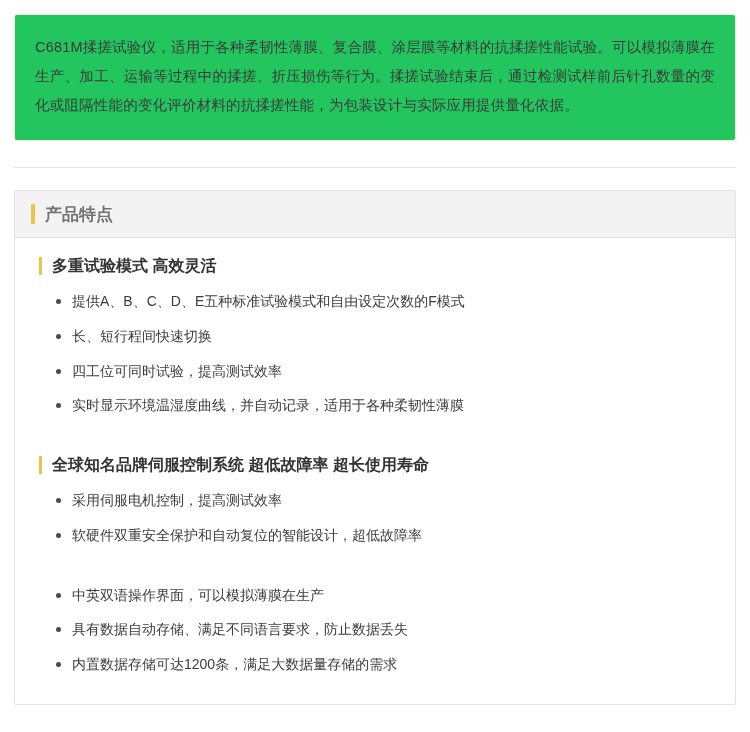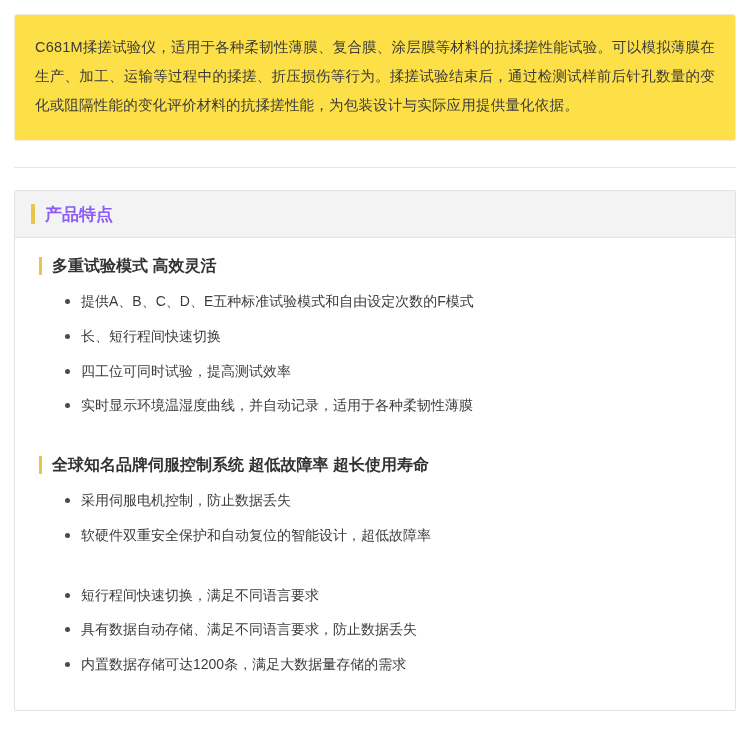--- a/index.html
+++ b/index.html
@@ -20,21 +20,21 @@
     box-sizing: border-box;
     padding: 0;
   }
 
   
   .intro-wrap {
     padding: 14px 0 0 0;
   }
   .intro {
     margin: 0 14px;
-    background: #fde047;
+    background: #22c55e;
     border: 1px solid #f3ecd2;
     border-radius: 3px;
     padding: 18px 20px 20px 20px;
   }
   .intro p {
     margin: 0;
     font-size: 14.5px;
     line-height: 2.0;
     color: #3a3a3a;
     text-align: justify;
@@ -67,21 +67,21 @@
     width: 4px;
     height: 20px;
     background: #e8c64a;
     margin-right: 10px;
     border-radius: 1px;
     flex: 0 0 auto;
   }
   .section-head .title {
     font-size: 17px;
     font-weight: bold;
-    color: #8b5cf6;
+    color: #737373;
     line-height: 1;
   }
 
   .section-body {
     padding: 18px 16px 22px 16px;
   }
 
   
   .feature {
     margin-bottom: 30px;
@@ -103,21 +103,21 @@
   }
   .feature-title .text {
     font-size: 16px;
     font-weight: bold;
     color: #333333;
     line-height: 1.2;
   }
 
   ul.bullets {
     list-style: none;
-    margin: 12px;
+    margin: 3px;
     padding: 0 0 0 22px;
   }
   ul.bullets li {
     position: relative;
     font-size: 14px;
     line-height: 1.55;
     color: #3c3c3c;
     padding: 0 0 0 16px;
     margin: 0 0 13px 0;
   }
@@ -171,28 +171,28 @@
           <li>实时显示环境温湿度曲线，并自动记录，适用于各种柔韧性薄膜</li>
         </ul>
       </div>
 
       <div class="feature feature-gap-lg">
         <div class="feature-title">
           <span class="tick"></span>
           <span class="text">全球知名品牌伺服控制系统 超低故障率 超长使用寿命</span>
         </div>
         <ul class="bullets">
-          <li>采用伺服电机控制，防止数据丢失</li>
+          <li>采用伺服电机控制，提高测试效率</li>
           <li>软硬件双重安全保护和自动复位的智能设计，超低故障率</li>
         </ul>
       </div>
 
       <div class="feature">
         <ul class="bullets">
-          <li>短行程间快速切换，满足不同语言要求</li>
+          <li>中英双语操作界面，可以模拟薄膜在生产</li>
           <li>具有数据自动存储、满足不同语言要求，防止数据丢失</li>
           <li>内置数据存储可达1200条，满足大数据量存储的需求</li>
 
         </ul>
       </div>
 
     </div>
   </div>
 </div>
 

